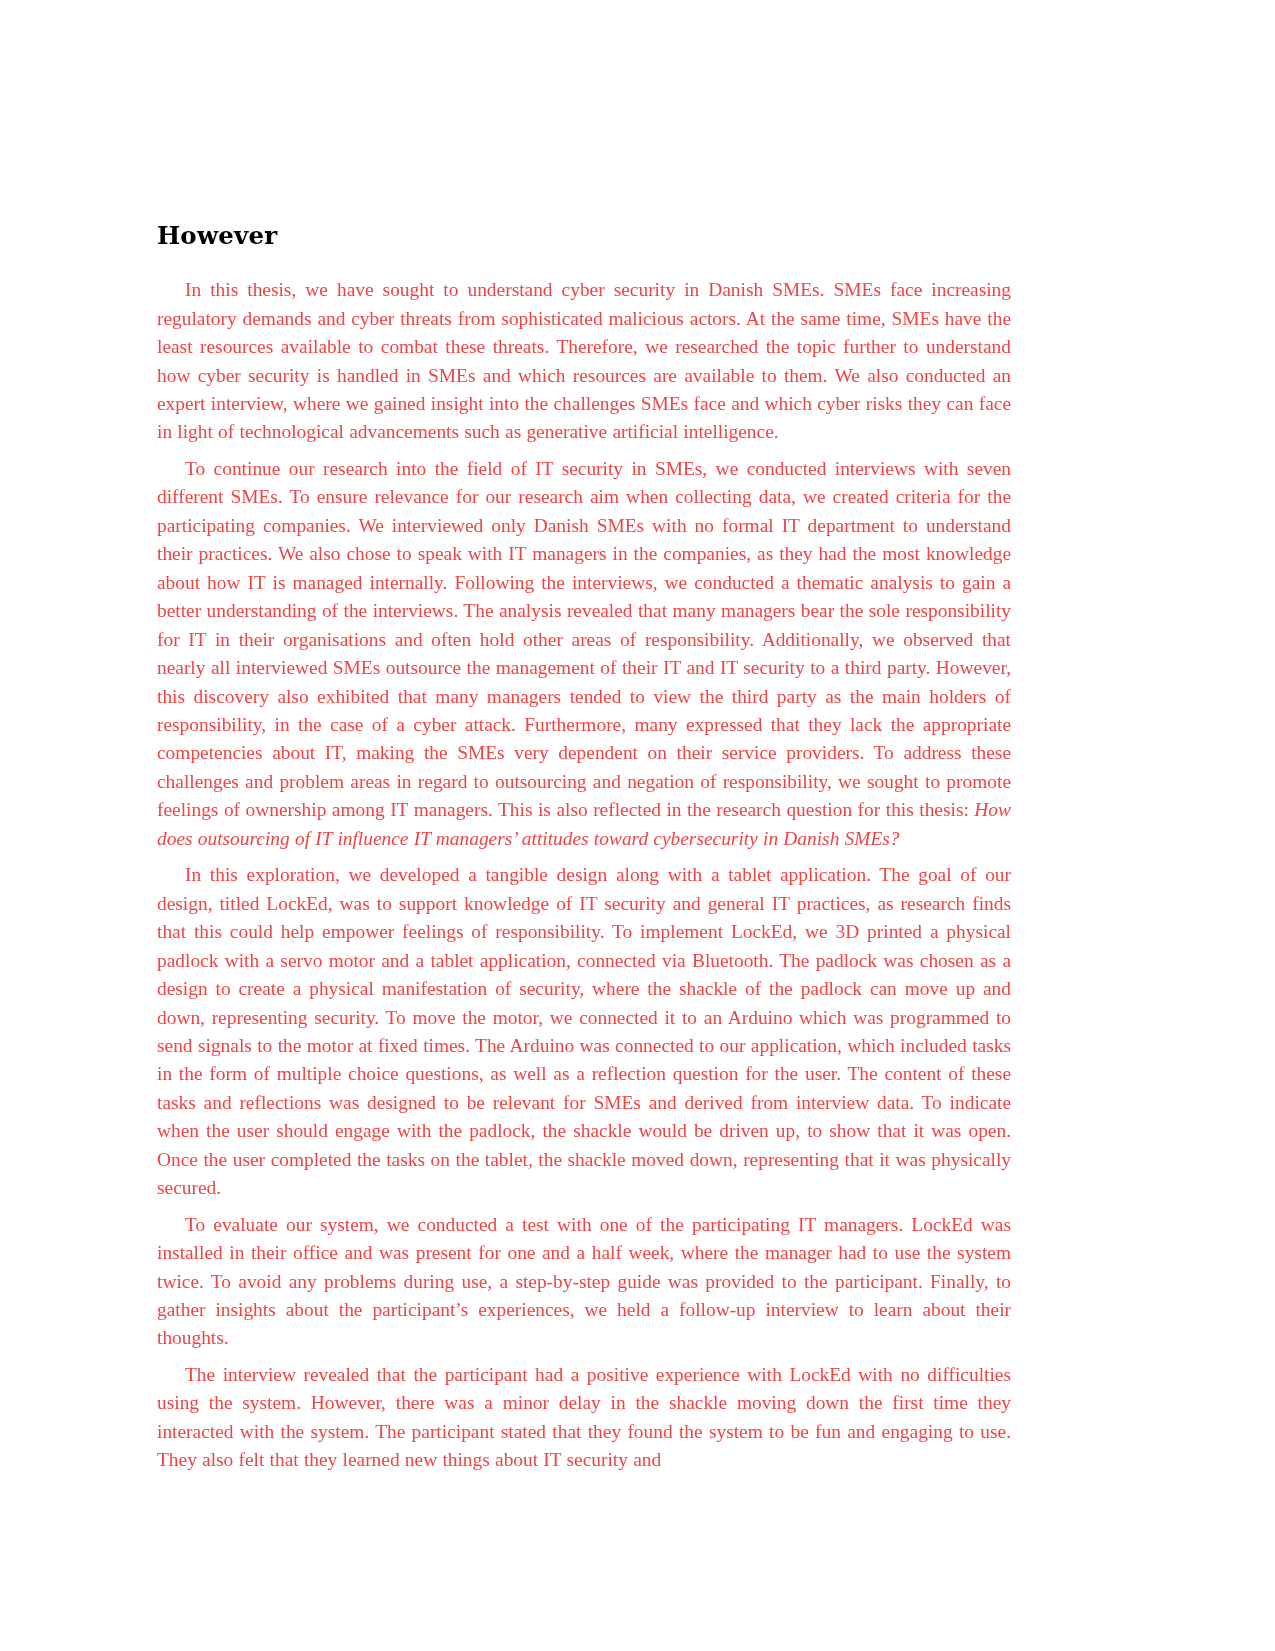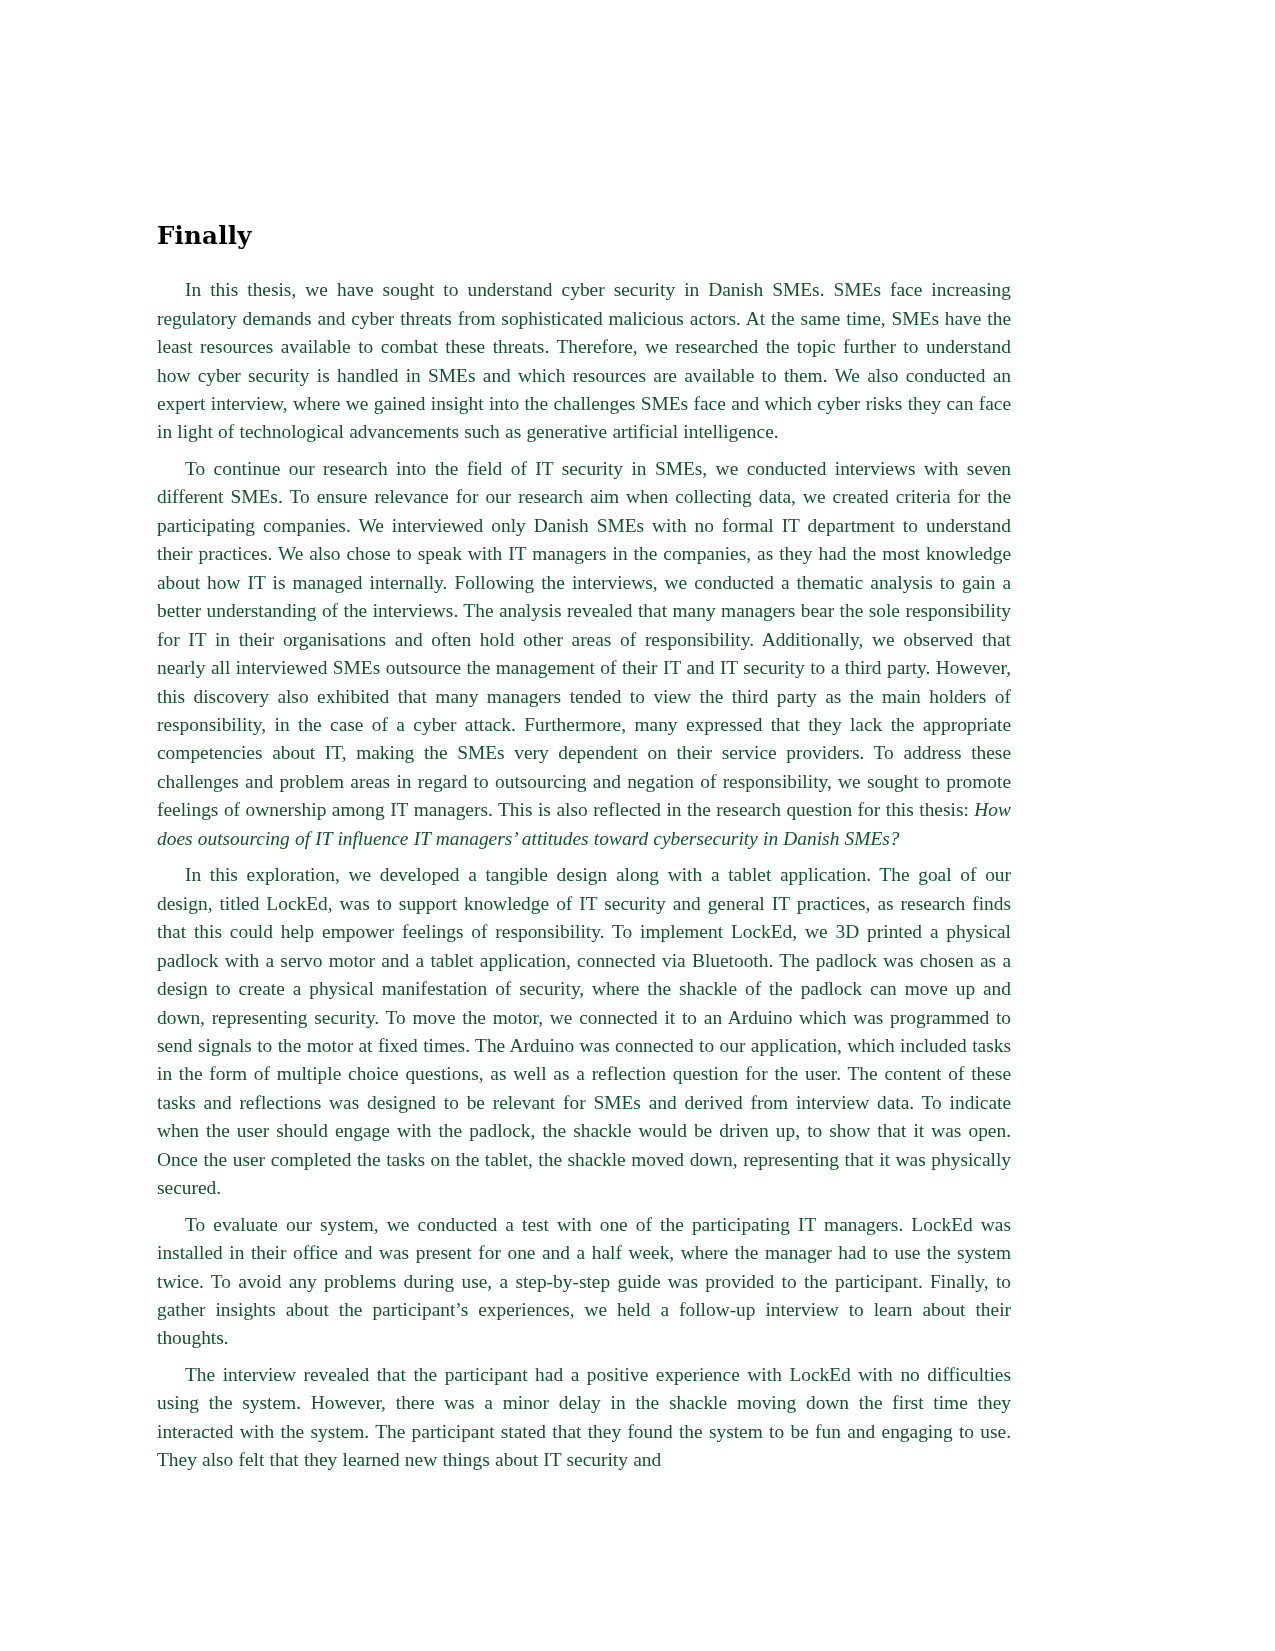--- a/index.html
+++ b/index.html
@@ -33,21 +33,21 @@
     line-height: 1.15;
     color: #000000;
     margin: 0 0 26px 0;
     letter-spacing: 0.2px;
   }
 
   .body-par {
     font-family: "Liberation Serif", "DejaVu Serif", serif;
     font-size: 19.4px;
     line-height: 28.45px;
-    color: #14532d;
+    color: #ef4444;
     text-align: justify;
     text-justify: inter-word;
     margin: 0;
     text-indent: 28px;
     hyphens: auto;
     -webkit-hyphens: auto;
     word-spacing: 0.02em;
   }
 
   .body-par + .body-par {
@@ -57,21 +57,21 @@
   .research-question {
     font-style: italic;
   }
 </style>
 </head>
 <body>
 
 <div class="page">
   <div class="textblock">
 
-    <h1 class="page-heading">Finally</h1>
+    <h1 class="page-heading">However</h1>
 
     <p class="body-par">In this thesis, we have sought to understand cyber security in Danish SMEs. SMEs face increasing regulatory demands and cyber threats from sophisticated malicious actors. At the same time, SMEs have the least resources available to combat these threats. Therefore, we researched the topic further to understand how cyber security is handled in SMEs and which resources are available to them. We also conducted an expert interview, where we gained insight into the challenges SMEs face and which cyber risks they can face in light of technological advancements such as generative artificial intelligence.</p>
 
     <p class="body-par"><span>To continue our research into the field of IT security in SMEs, we conducted interviews with seven different SMEs. To ensure relevance for our research aim when collecting data, we created criteria for the participating companies. We interviewed only Danish SMEs with no formal IT department to understand their practices. We also chose to speak with IT managers in the companies, as they had the most knowledge about how IT is managed internally. Following the interviews, we conducted a thematic analysis to gain a better understanding of the interviews. The analysis revealed that many managers bear the sole responsibility for IT in their organisations and often hold other areas of responsibility. Additionally, we observed that nearly all interviewed SMEs outsource the management of their IT and IT security to a third party. However, this discovery also exhibited that many managers tended to view the third party as the main holders of responsibility, in the case of a cyber attack. Furthermore, many expressed that they lack the appropriate competencies about IT, making the SMEs very dependent on their service providers. To address these challenges and problem areas in regard to outsourcing and negation of responsibility, we sought to promote feelings of ownership among IT managers. This is also reflected in the research question for this thesis: </span><span class="research-question">How does outsourcing of IT influence IT managers’ attitudes toward cybersecurity in Danish SMEs?</span></p>
 
     <p class="body-par">In this exploration, we developed a tangible design along with a tablet application. The goal of our design, titled LockEd, was to support knowledge of IT security and general IT practices, as research finds that this could help empower feelings of responsibility. To implement LockEd, we 3D printed a physical padlock with a servo motor and a tablet application, connected via Bluetooth. The padlock was chosen as a design to create a physical manifestation of security, where the shackle of the padlock can move up and down, representing security. To move the motor, we connected it to an Arduino which was programmed to send signals to the motor at fixed times. The Arduino was connected to our application, which included tasks in the form of multiple choice questions, as well as a reflection question for the user. The content of these tasks and reflections was designed to be relevant for SMEs and derived from interview data. To indicate when the user should engage with the padlock, the shackle would be driven up, to show that it was open. Once the user completed the tasks on the tablet, the shackle moved down, representing that it was physically secured.</p>
 
     <p class="body-par">To evaluate our system, we conducted a test with one of the participating IT managers. LockEd was installed in their office and was present for one and a half week, where the manager had to use the system twice. To avoid any problems during use, a step-by-step guide was provided to the participant. Finally, to gather insights about the participant’s experiences, we held a follow-up interview to learn about their thoughts.</p>
 
     <p class="body-par">The interview revealed that the participant had a positive experience with LockEd with no difficulties using the system. However, there was a minor delay in the shackle moving down the first time they interacted with the system. The participant stated that they found the system to be fun and engaging to use. They also felt that they learned new things about IT security and</p>

